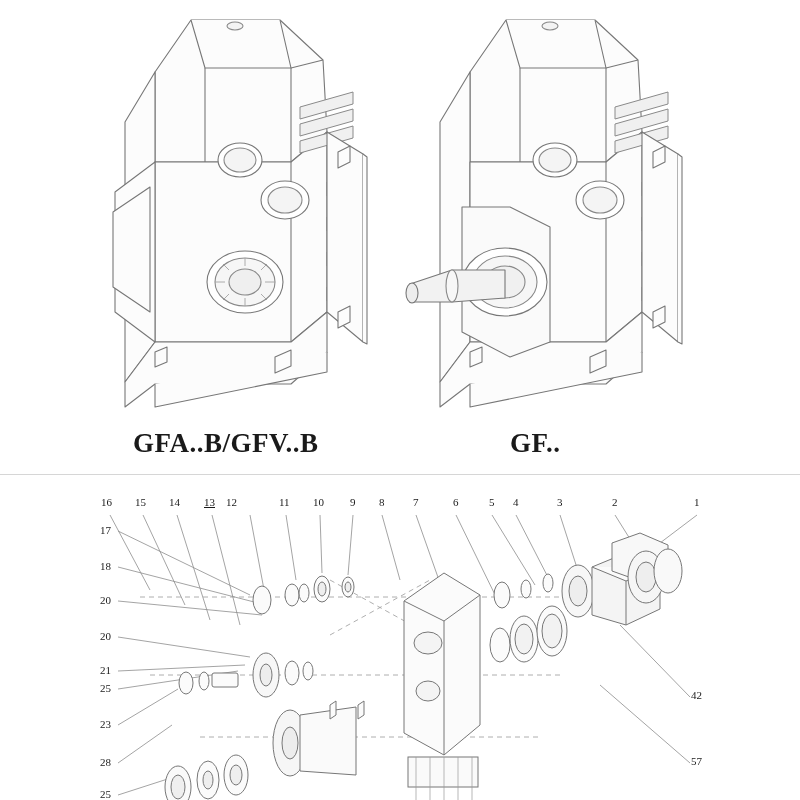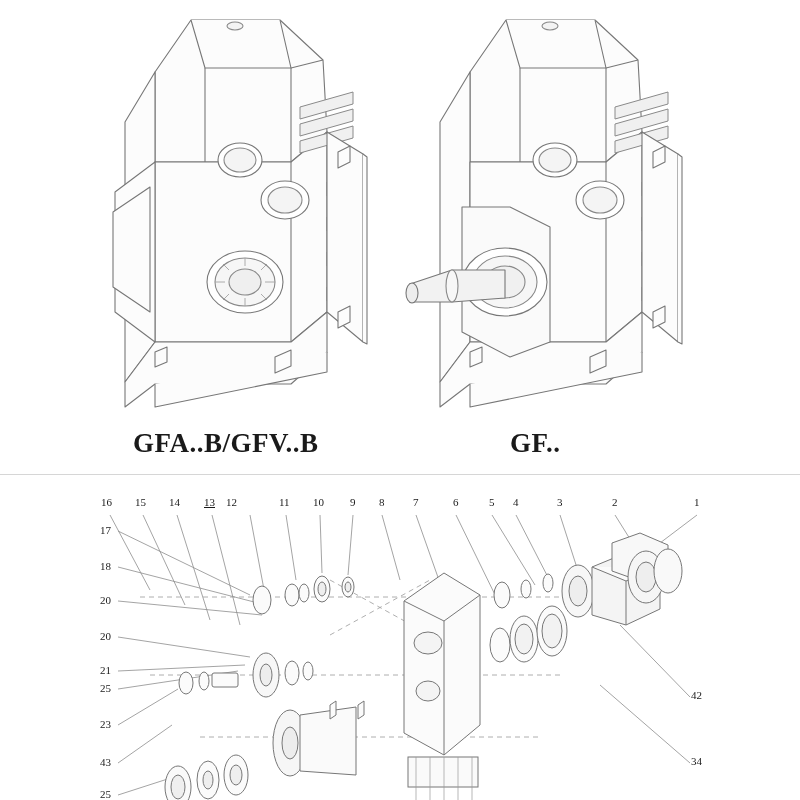--- a/index.html
+++ b/index.html
@@ -287,21 +287,21 @@
     <div class="callout" style="left:694px;top:22px;">1</div>
 
     
     <div class="callout" style="left:100px;top:50px;">17</div>
     <div class="callout" style="left:100px;top:86px;">18</div>
     <div class="callout" style="left:100px;top:120px;">20</div>
     <div class="callout" style="left:100px;top:156px;">20</div>
     <div class="callout" style="left:100px;top:190px;">21</div>
     <div class="callout" style="left:100px;top:208px;">25</div>
     <div class="callout" style="left:100px;top:244px;">23</div>
-    <div class="callout" style="left:100px;top:282px;">43</div>
+    <div class="callout" style="left:100px;top:282px;">28</div>
     <div class="callout" style="left:100px;top:314px;">25</div>
 
     
     <div class="callout" style="left:691px;top:215px;">42</div>
-    <div class="callout" style="left:691px;top:281px;">34</div>
+    <div class="callout" style="left:691px;top:281px;">57</div>
   </div>
 
 </div>
 
 </body></html>

